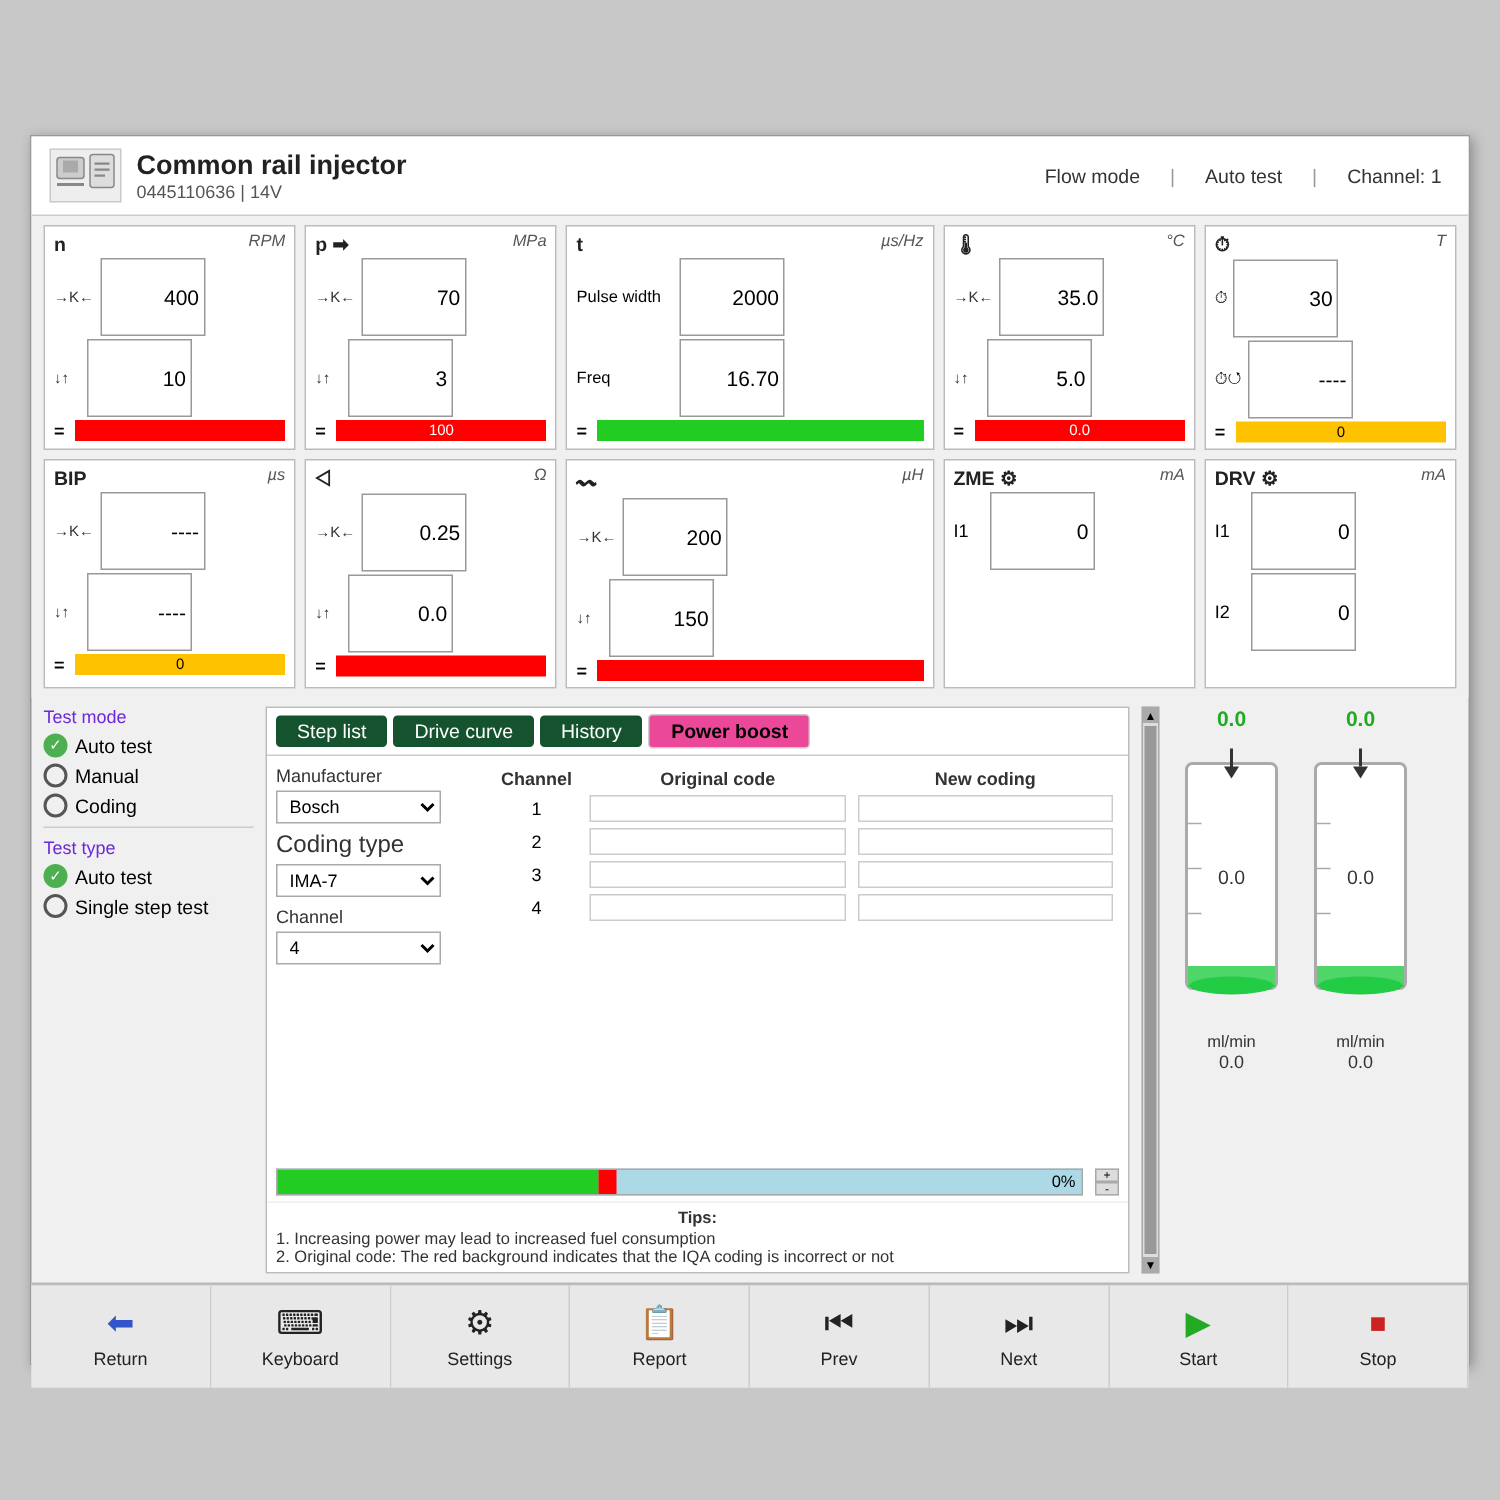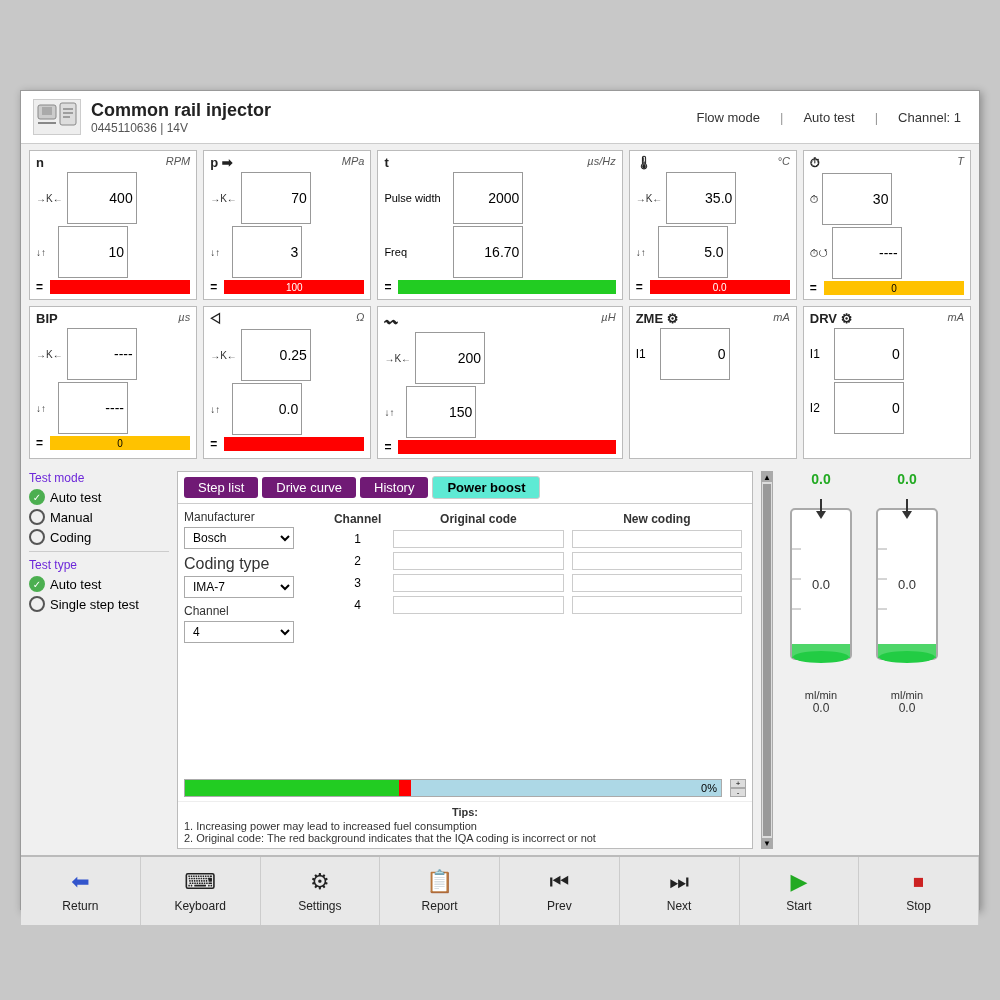--- a/index.html
+++ b/index.html
@@ -34,22 +34,22 @@
     
     .section-title { font-size: 12px; color: #6d28d9; margin-bottom: 4px; }
     .radio-item { display: flex; align-items: center; gap: 5px; margin-bottom: 4px; font-size: 13px; }
     .radio-circle { width: 16px; height: 16px; border: 2px solid #555; border-radius: 50%; display: flex; align-items: center; justify-content: center; flex-shrink: 0; }
     .radio-checked { background: #4CAF50; border-color: #4CAF50; color: white; font-size: 10px; }
     .section-divider { border-top: 1px solid #ccc; margin: 6px 0; }
 
     
     .tabs-bar { display: flex; align-items: center; padding: 4px 6px; gap: 4px; border-bottom: 1px solid #ccc; }
     .tab { padding: 3px 14px; font-size: 13px; cursor: pointer; border-radius: 3px; border: none; }
-    .tab-blue { background: #701a75; color: white; }
-    .tab-active { background: #5eead4; color: #000; font-weight: bold; border: 1px solid #ccc; }
+    .tab-blue { background: #14532d; color: white; }
+    .tab-active { background: #ec4899; color: #000; font-weight: bold; border: 1px solid #ccc; }
 
     
     .table-area { padding: 6px; flex: 1; overflow: hidden; }
     .coding-table { width: 100%; border-collapse: collapse; }
     .coding-table th { font-size: 12px; color: #333; text-align: center; padding: 2px 4px; }
     .coding-table td { font-size: 12px; padding: 2px 4px; }
     .form-select { font-size: 12px; padding: 2px 4px; border: 1px solid #aaa; background: #fff; width: 110px; }
     .channel-num { font-size: 12px; text-align: center; padding: 2px; }
     .code-input { border: 1px solid #ccc; font-size: 11px; padding: 2px; width: 100%; background: #fff; }
 

